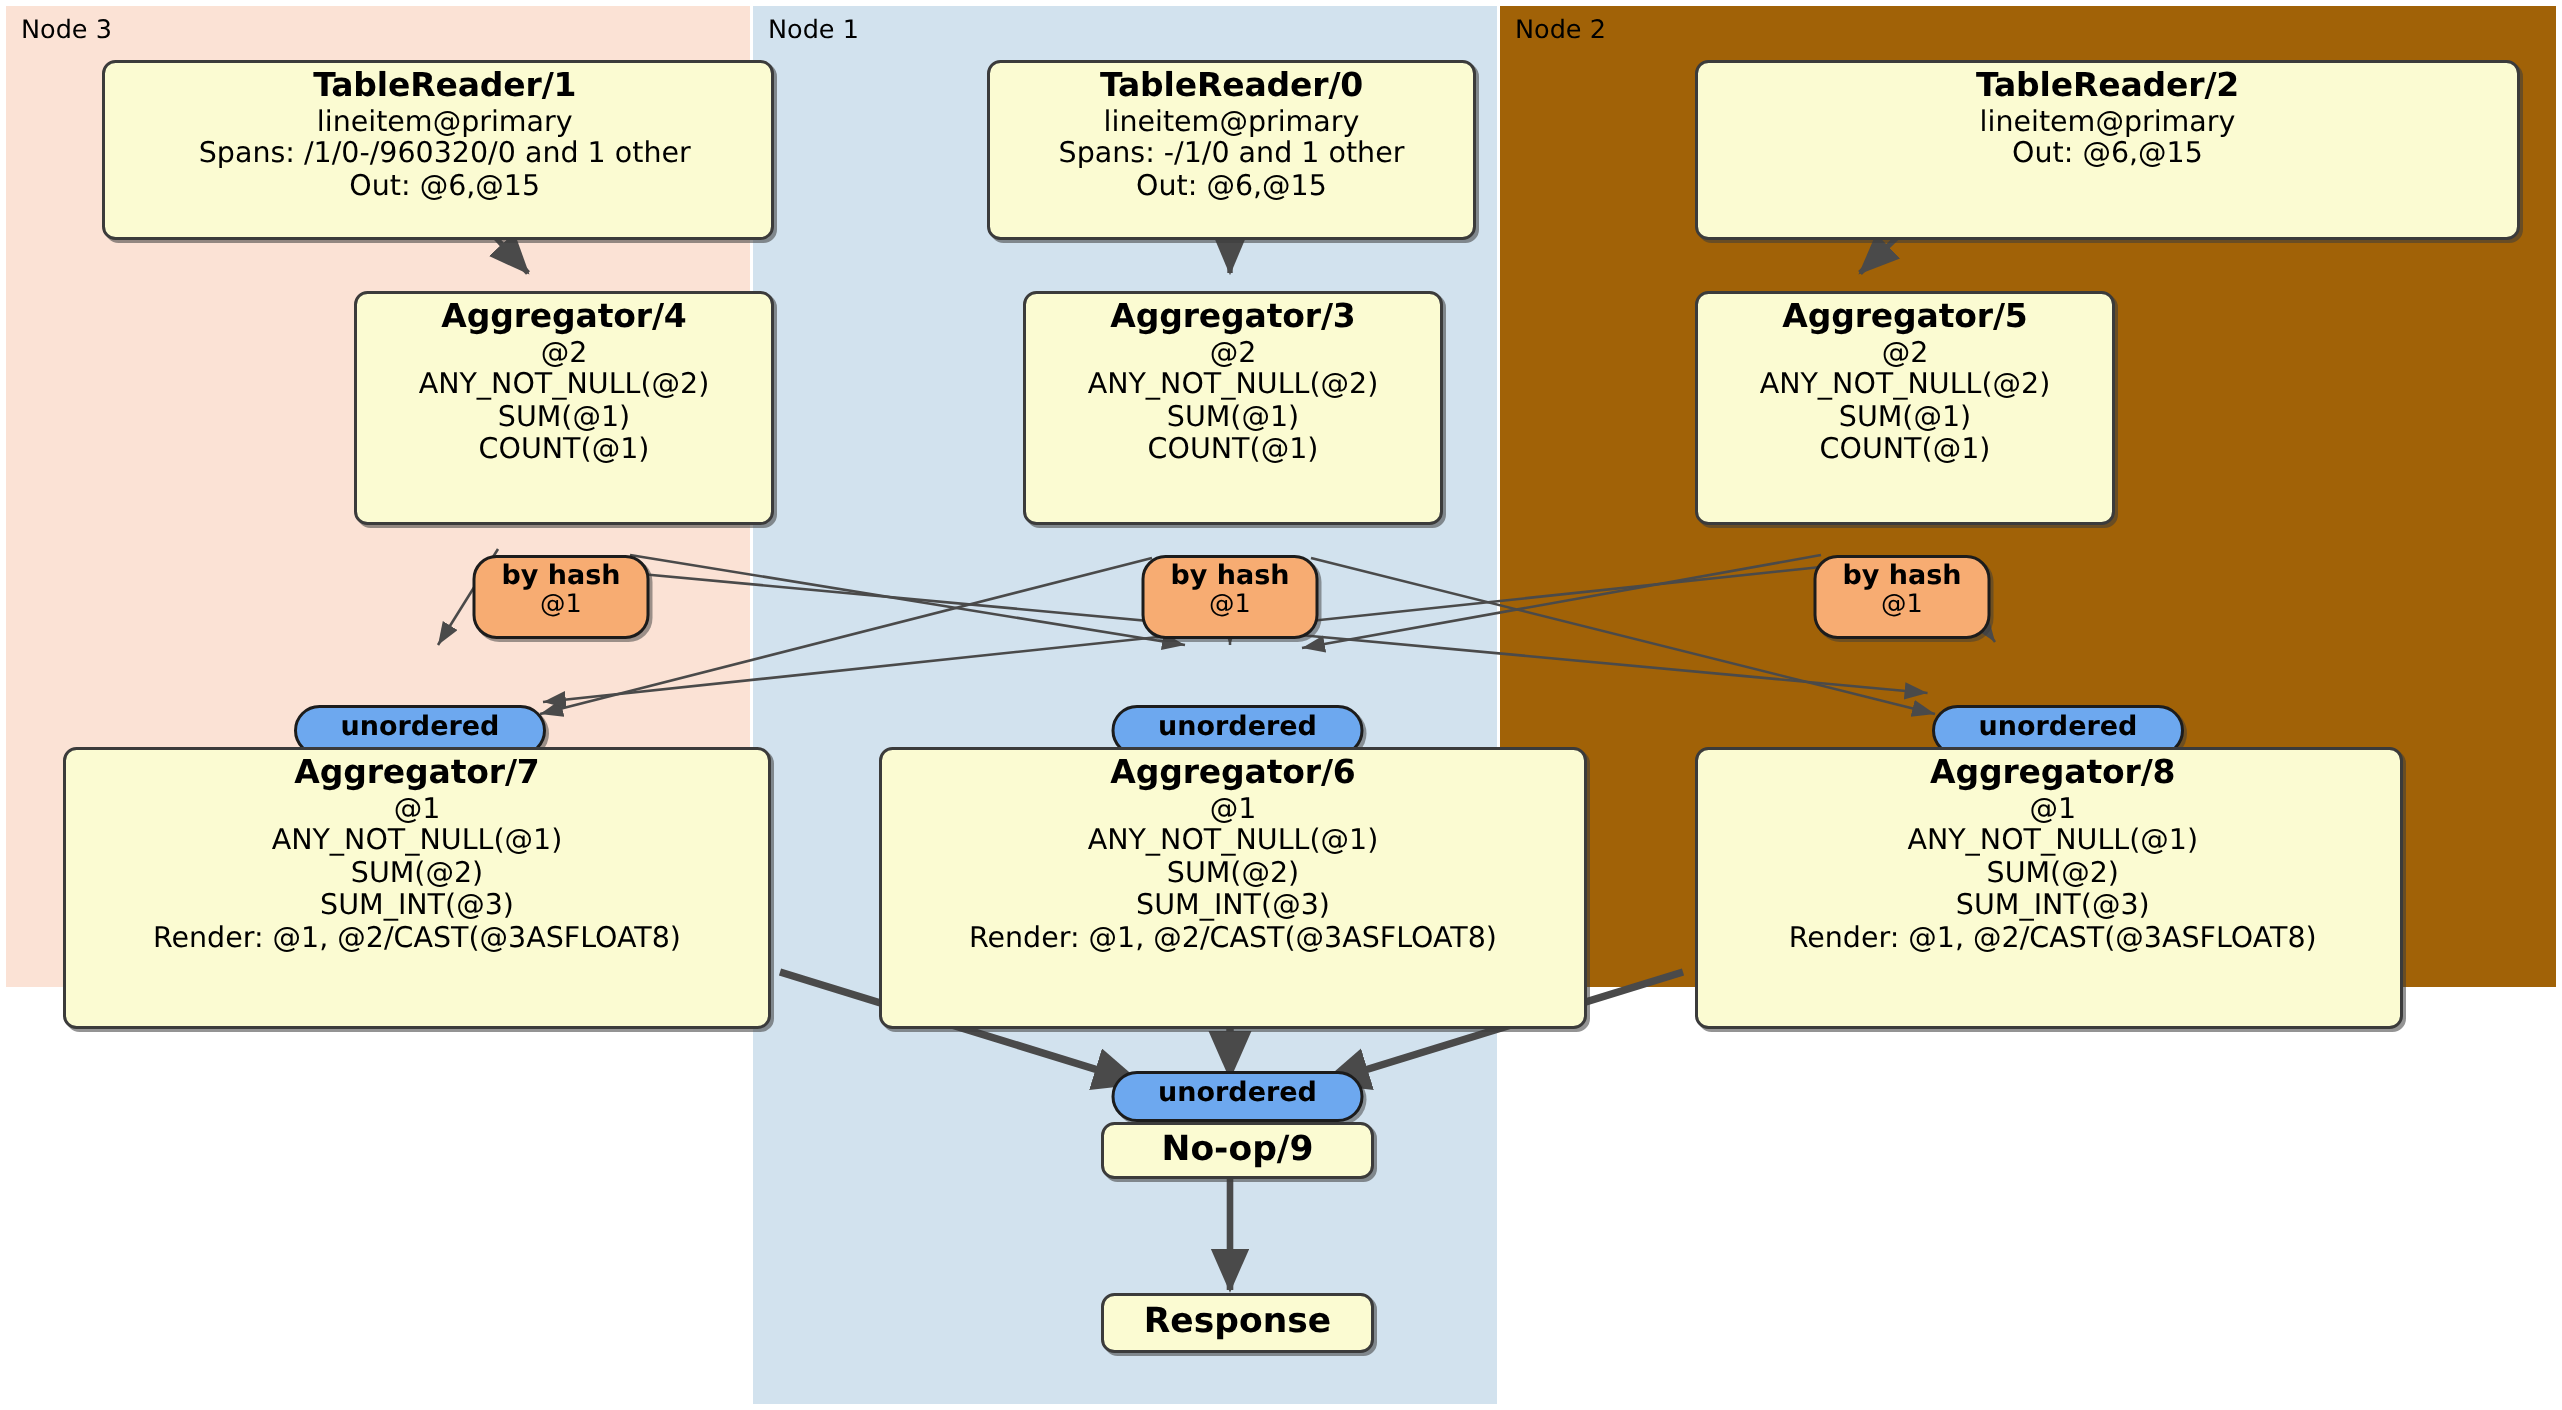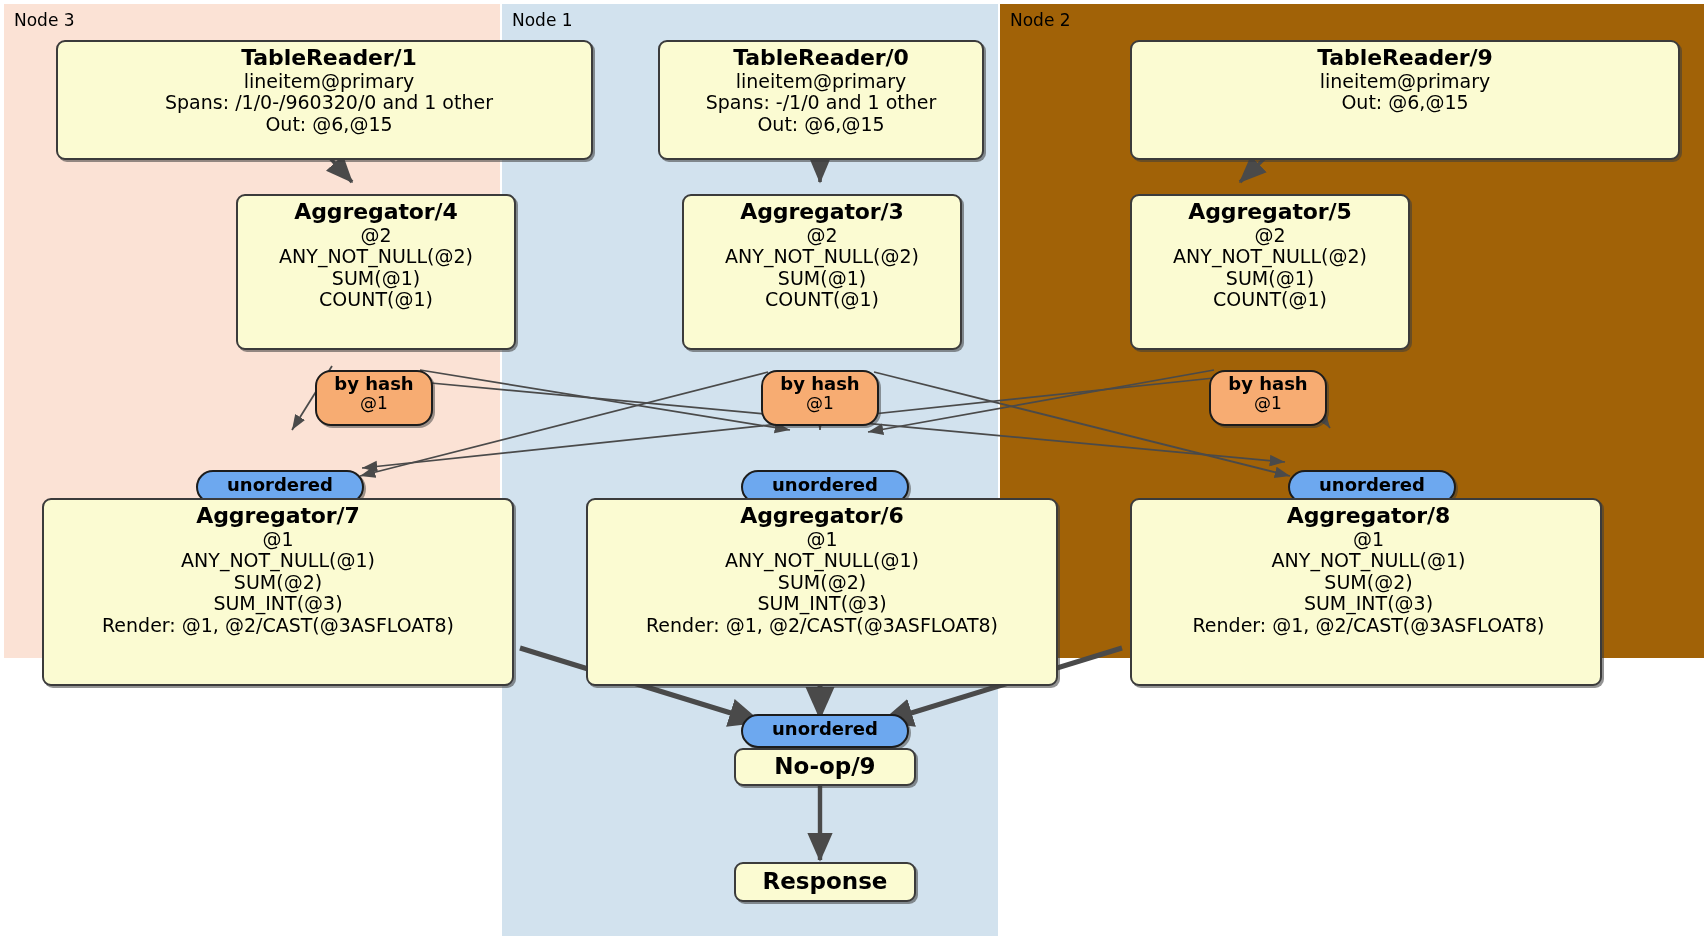--- a/index.html
+++ b/index.html
@@ -145,36 +145,36 @@
     <path d="M 820,480 L 820,492" stroke="#4a4a4a" stroke-width="2.4" fill="none"></path>
     <path d="M 1365,480 L 1365,492" stroke="#4a4a4a" stroke-width="2.4" fill="none"></path>
 
     <path d="M 520,648 L 760,722" stroke="#4a4a4a" stroke-width="5" fill="none" marker-end="url(#ah-thick)"></path>
     <path d="M 820,685 L 820,718" stroke="#4a4a4a" stroke-width="5" fill="none" marker-end="url(#ah-thick)"></path>
     <path d="M 1122,648 L 882,722" stroke="#4a4a4a" stroke-width="5" fill="none" marker-end="url(#ah-thick)"></path>
 
     <path d="M 820,782 L 820,860" stroke="#4a4a4a" stroke-width="4.4" fill="none" marker-end="url(#ah-thick)"></path>
   </svg>
 
-  <div class="box" style="left:56px; top:40px; width:537px; height:120px;padding-left:19px;">
+  <div class="box" style="left:68px; top:40px; width:448px; height:120px;padding-left:19px;">
     <div class="title">TableReader/1</div>
     <div class="sub">lineitem@primary</div>
     <div class="sub">Spans: /1/0-/960320/0 and 1 other</div>
     <div class="sub">Out: @6,@15</div>
   </div>
 
   <div class="box" style="left:658px; top:40px; width:326px; height:120px;">
     <div class="title">TableReader/0</div>
     <div class="sub">lineitem@primary</div>
     <div class="sub">Spans: -/1/0 and 1 other</div>
     <div class="sub">Out: @6,@15</div>
   </div>
 
   <div class="box" style="left:1130px; top:40px; width:550px; height:120px;">
-    <div class="title">TableReader/9</div>
+    <div class="title">TableReader/2</div>
     <div class="sub">lineitem@primary</div>
     <div class="sub">Out: @6,@15</div>
   </div>
 
   <div class="box" style="left:236px; top:194px; width:280px; height:156px;">
     <div class="title">Aggregator/4</div>
     <div class="sub">@2</div>
     <div class="sub">ANY_NOT_NULL(@2)</div>
     <div class="sub">SUM(@1)</div>
     <div class="sub">COUNT(@1)</div>

